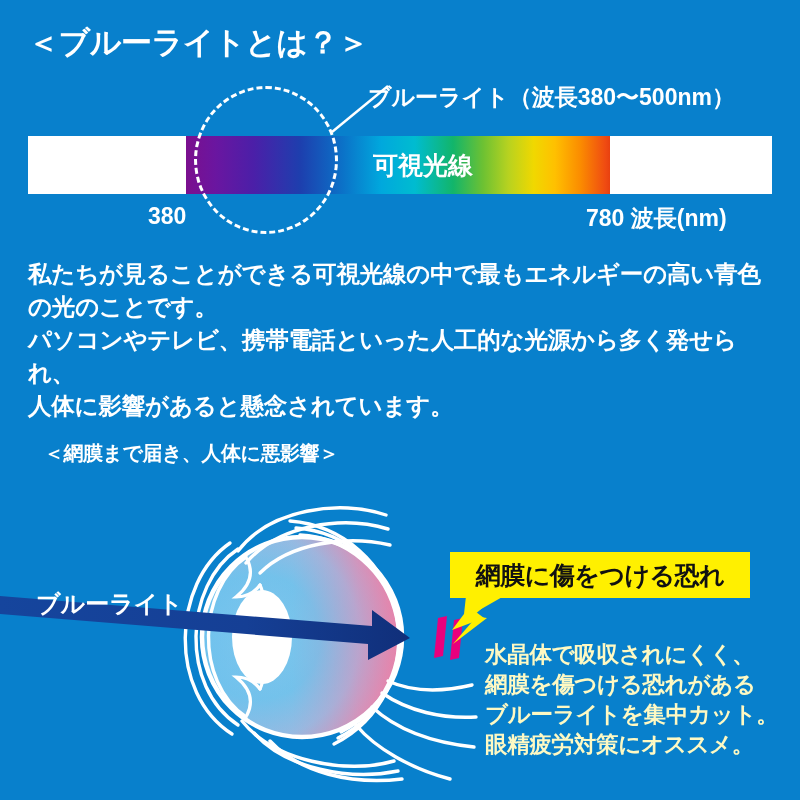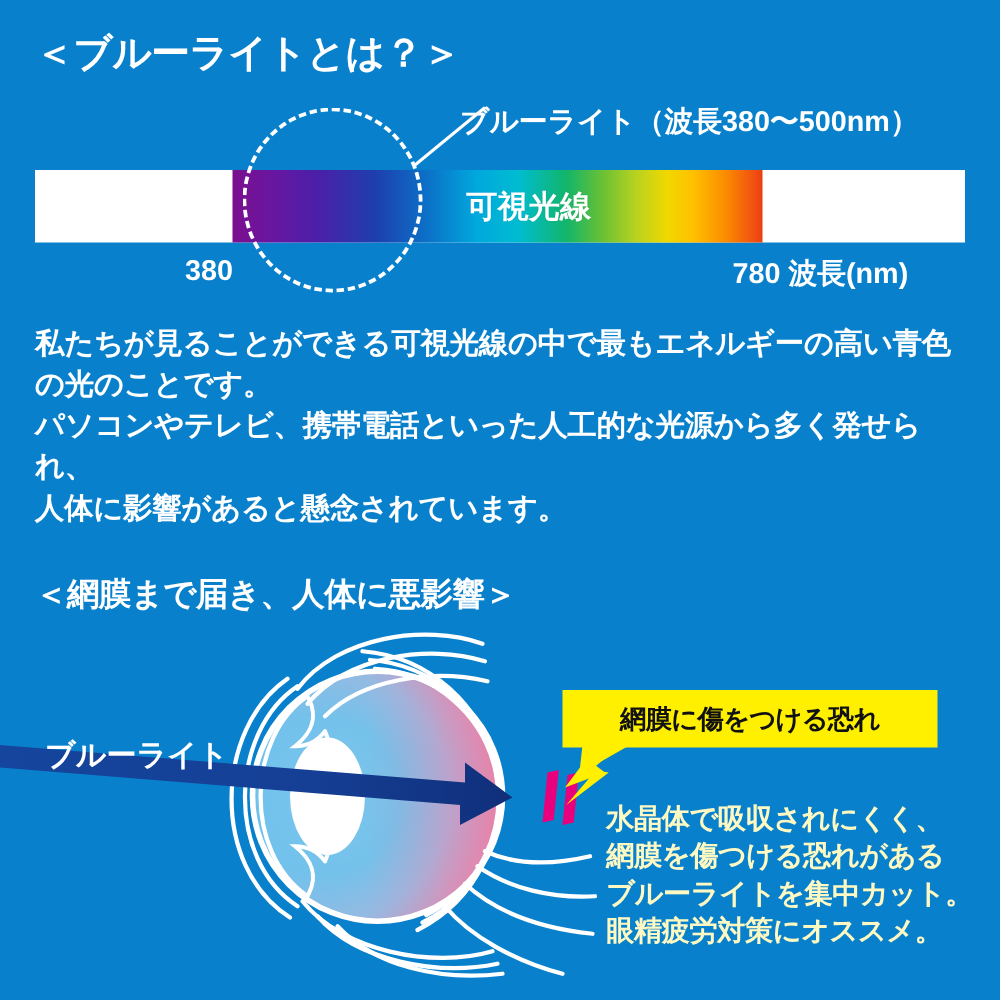--- a/index.html
+++ b/index.html
@@ -15,21 +15,21 @@
 
   
   .heading{
     position:absolute;
     color:#ffffff;
     font-weight:bold;
     letter-spacing:-0.5px;
     white-space:nowrap;
   }
   #heading-1{left:28px;top:22px;font-size:31px;}
-  #heading-2{left:28px;top:440px;font-size:26px;margin-top:18px;}
+  #heading-2{left:44px;top:440px;font-size:20px;}
 
   
   .spectrum-wrap{position:absolute;left:28px;top:136px;width:744px;height:58px;}
   .spectrum-bg{
     position:absolute;left:0;top:0;width:100%;height:100%;
     background:#ffffff;
   }
   .spectrum-band{
     position:absolute;left:158px;top:0;width:424px;height:100%;
     background:linear-gradient(to right,
@@ -103,21 +103,21 @@
   .arrow-layer{position:absolute;left:0px;top:560px;width:460px;height:110px;}
 
   
   .callout{
     position:absolute;left:450px;top:552px;width:300px;height:46px;
     background:#fff000;
   }
   .callout-text{
     position:absolute;left:0;top:0;width:100%;height:100%;
     display:flex;align-items:center;justify-content:center;
-    color:#111111;font-weight:bold;font-size:21px;white-space:nowrap;
+    color:#111111;font-weight:bold;font-size:25px;white-space:nowrap;
     letter-spacing:-0.5px;
   }
   .callout-tail{position:absolute;left:452px;top:596px;width:60px;height:36px;}
 
   
   .damage{position:absolute;left:430px;top:612px;width:60px;height:60px;}
   .bolt{position:absolute;left:443px;top:590px;width:60px;height:58px;}
 
   
   #feature-copy{

